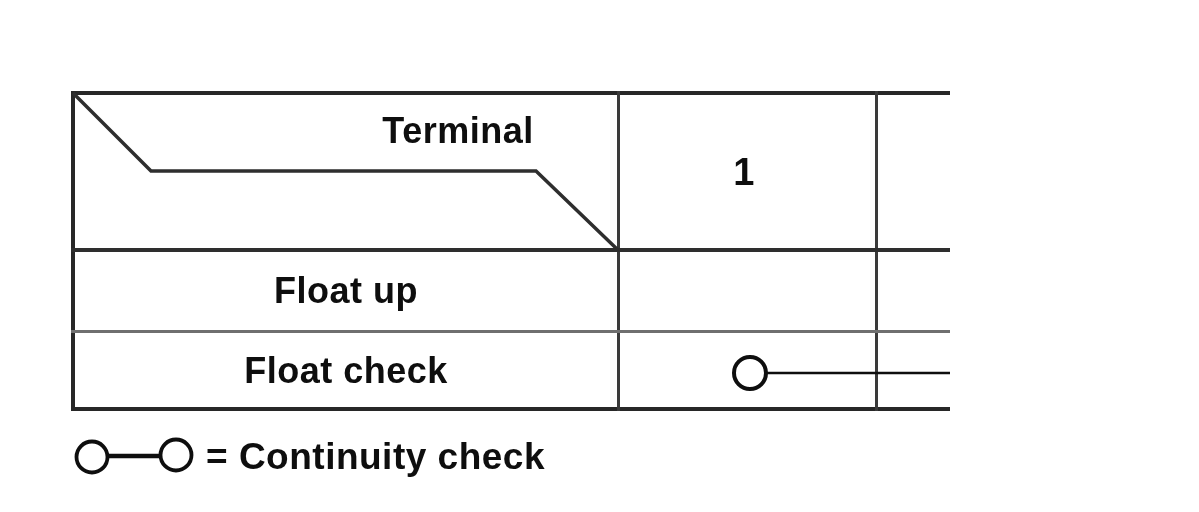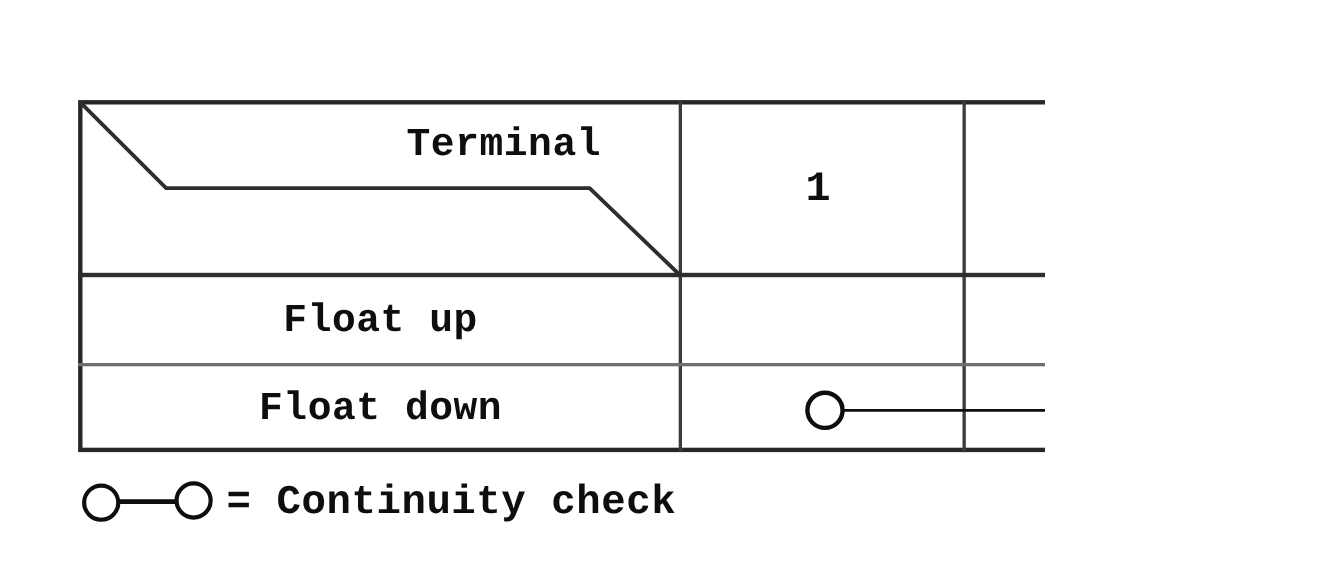--- a/index.html
+++ b/index.html
@@ -2,21 +2,21 @@
 <html><head>
 <meta charset="utf-8">
 <style>
   * { margin: 0; padding: 0; box-sizing: border-box; }
   html, body { background: #ffffff; }
   .screen {
     position: relative;
     width: 950px;
     height: 512px;
     background: #ffffff;
-    font-family: Liberation Mono, monospace;
+    font-family: Liberation Sans, sans-serif;
     overflow: hidden;
   }
   
   .table-frame {
     position: absolute;
     left: 71px; top: 91px;
     width: 1062px; height: 320px;
     border: 4px solid #272727;
   }
   .vline { position: absolute; top: 91px; height: 320px; width: 3px; background: #3a3a3a; }
@@ -72,21 +72,21 @@
 
   <svg class="diag-svg" width="549" height="160" viewBox="0 0 549 160">
     <polyline points="2,2 80,80 465,80 547,159" fill="none" stroke="#2e2e2e" stroke-width="3.5" stroke-linejoin="miter"></polyline>
   </svg>
 
   <div class="lbl terminal">Terminal</div>
   <div class="lbl col1">1</div>
   <div class="lbl col2">2</div>
 
   <div class="lbl row1">Float up</div>
-  <div class="lbl row2">Float down</div>
+  <div class="lbl row2">Float check</div>
 
   <svg class="cont-svg" width="513" height="78" viewBox="0 0 513 78">
     <line x1="146" y1="40" x2="366" y2="40" stroke="#0e0e0e" stroke-width="2.5"></line>
     <circle cx="130" cy="40" r="16" fill="#ffffff" stroke="#0e0e0e" stroke-width="4"></circle>
     <circle cx="382" cy="40" r="16" fill="#ffffff" stroke="#0e0e0e" stroke-width="4"></circle>
   </svg>
 
   <svg class="legend-svg" width="130" height="47" viewBox="0 0 130 47">
     <line x1="37" y1="23" x2="92" y2="23" stroke="#0e0e0e" stroke-width="4.5"></line>
     <circle cx="22" cy="24" r="15.5" fill="#ffffff" stroke="#0e0e0e" stroke-width="3.8"></circle>

